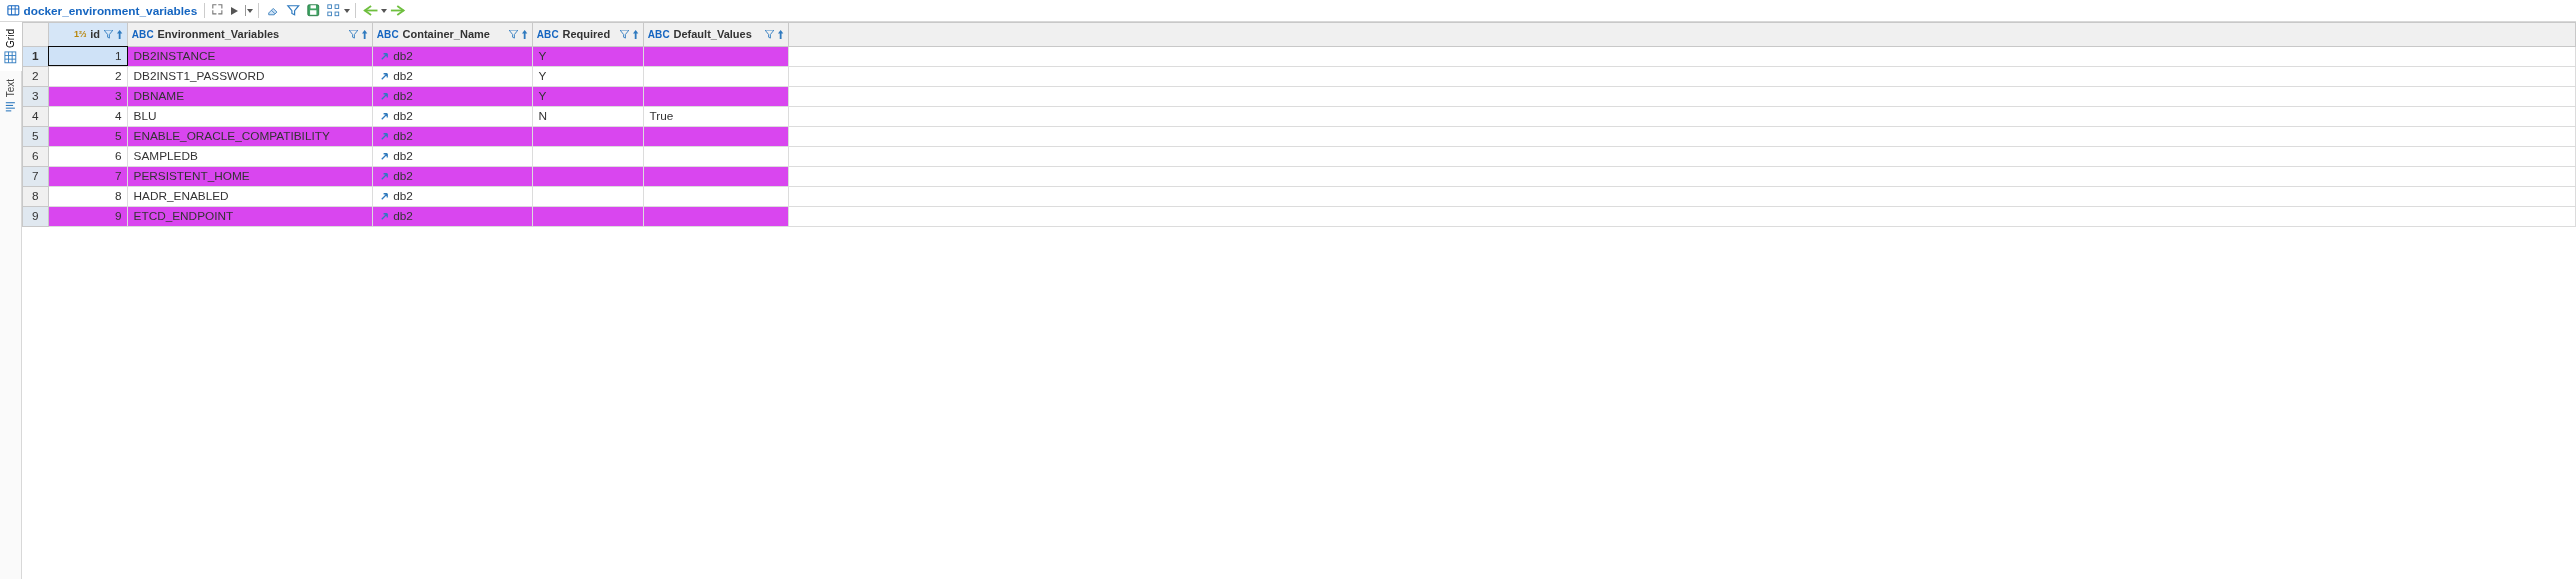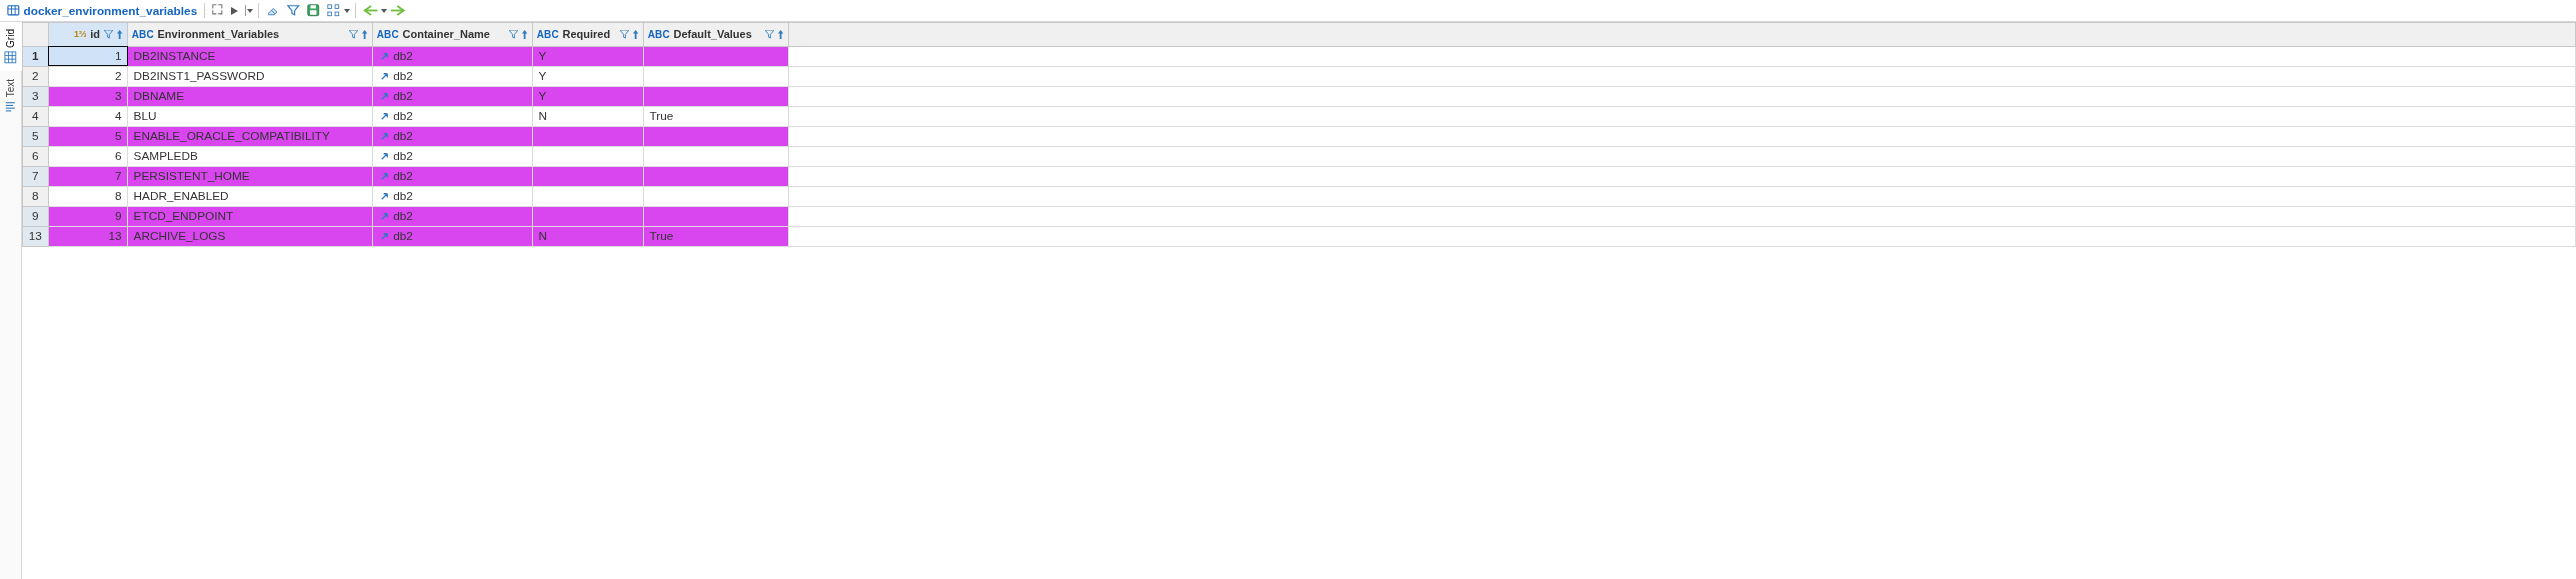--- a/index.html
+++ b/index.html
@@ -465,29 +465,18 @@
               <td class="rownum">9</td>
               <td class="id-cell">9</td>
               <td>ETCD_ENDPOINT</td>
               <td><span class="fk-icon"><svg width="11" height="11" viewBox="0 0 12 12">
                     <path d="M3 9 L9 3 M9 3 H5 M9 3 V7" stroke="#2f7abf" stroke-width="1.4" fill="none"></path>
                   </svg></span>db2</td>
               <td></td>
               <td></td>
               <td class="fill"></td>
             </tr>
-            <tr class="alt">
-              <td class="rownum">13</td>
-              <td class="id-cell">13</td>
-              <td>ARCHIVE_LOGS</td>
-              <td><span class="fk-icon"><svg width="11" height="11" viewBox="0 0 12 12">
-                    <path d="M3 9 L9 3 M9 3 H5 M9 3 V7" stroke="#2f7abf" stroke-width="1.4" fill="none"></path>
-                  </svg></span>db2</td>
-              <td>N</td>
-              <td>True</td>
-              <td class="fill"></td>
-            </tr>
           </tbody>
       </table>
     </div>
   </div>
 </div>
 
 
 </body></html>

